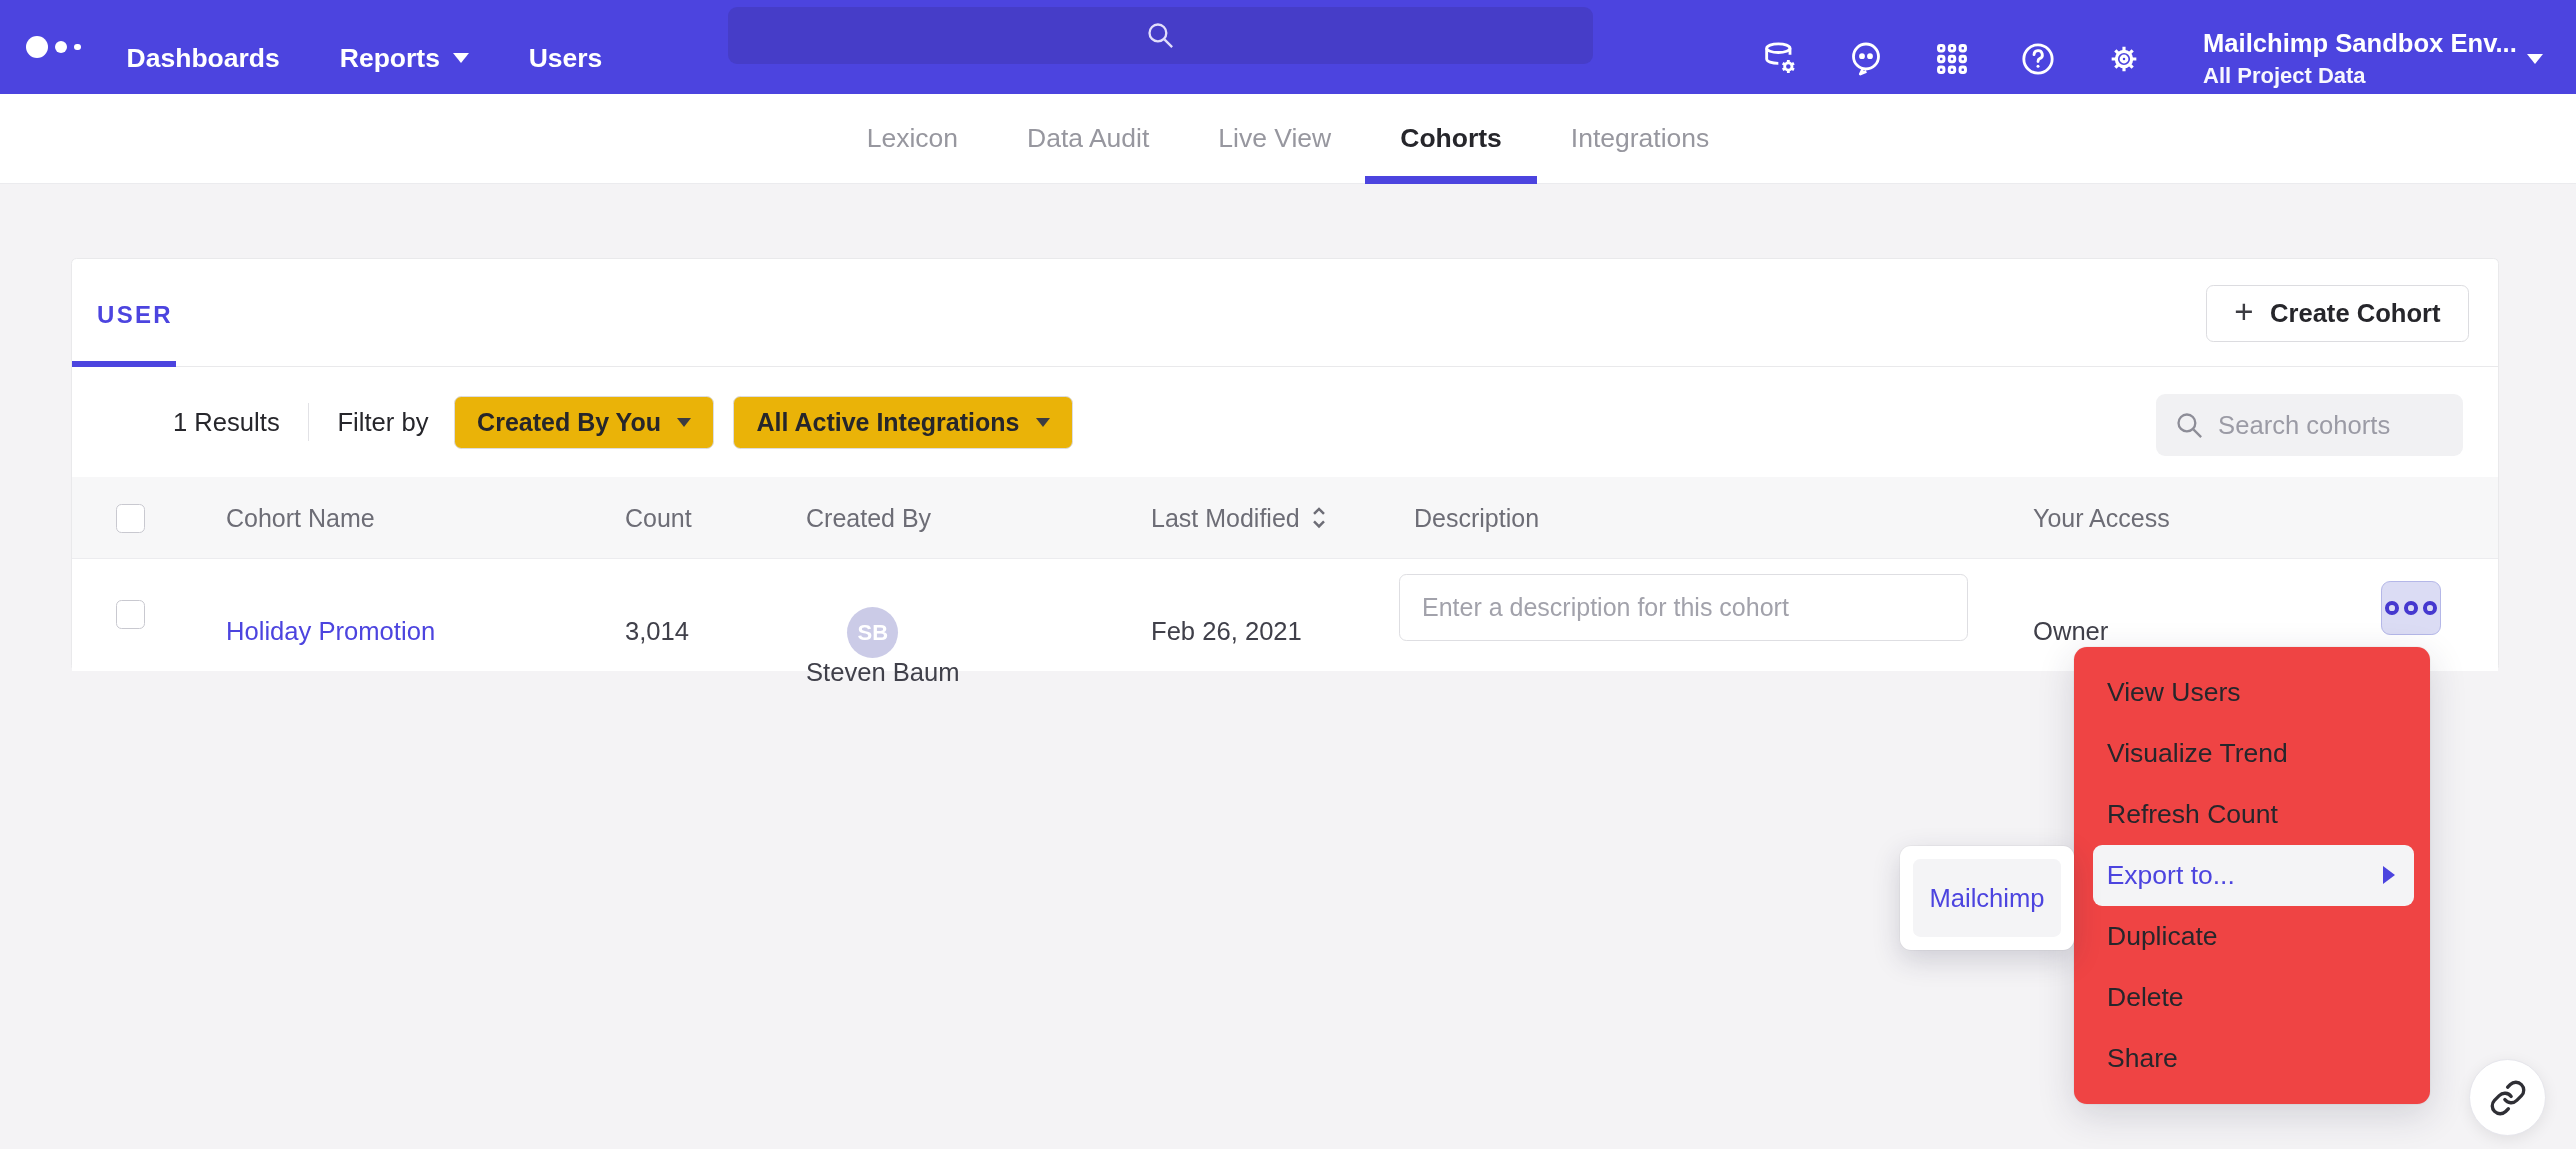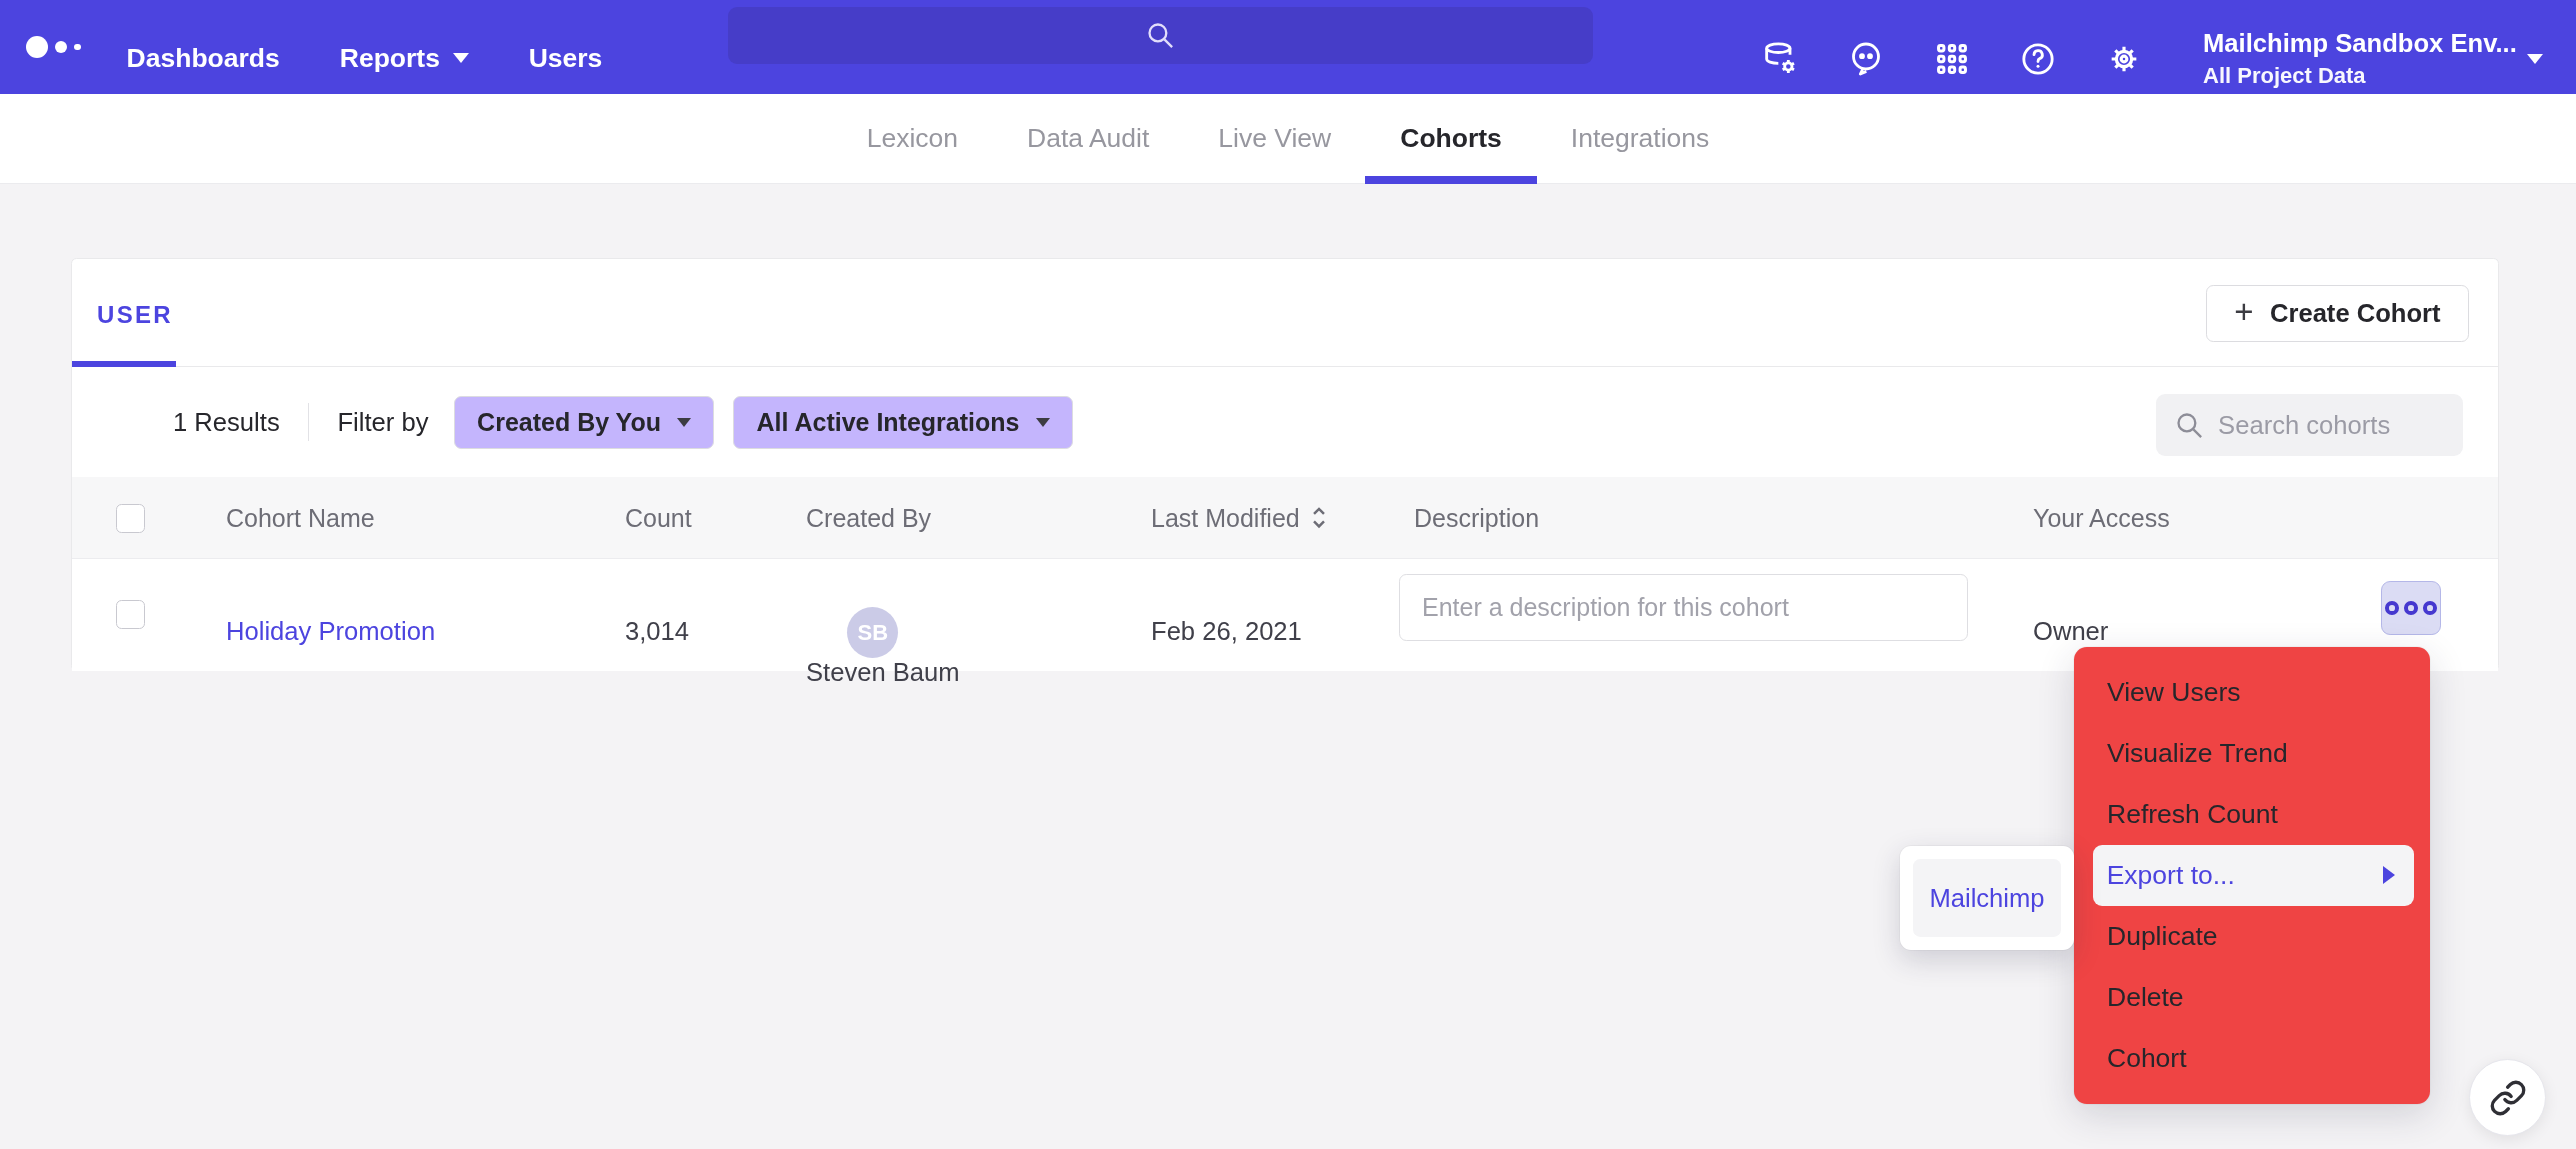--- a/index.html
+++ b/index.html
@@ -51,21 +51,21 @@
     position:absolute; right:29px; top:25.6px; height:57px; padding:0 27.4px;
     background:#fff; border:0.9px solid #dcdce0; border-radius:7.3px; display:flex; align-items:center; gap:16.5px;
     font-size:25.6px; font-weight:700; color:#26262b; cursor:pointer; font-family:inherit;
   }
   .plus { font-size:33px; font-weight:400; line-height:1; margin-top:-2.7px; color:#3c3c42; }
   .filters { position:absolute; left:0; top:108px; right:0; height:110px; display:flex; align-items:center; padding-left:101px; }
   .results { font-size:25.6px; color:#26262b; }
   .vdiv { width:1.8px; height:38px; background:#e2e2e6; margin:0 28px; }
   .filterby { font-size:25.6px; color:#26262b; margin-right:25.6px; }
   .drop-btn {
-    height:53px; padding:0 22px; background:#c4b5fd; border:0.9px solid #dcdce0; border-radius:7.3px;
+    height:53px; padding:0 22px; background:#eab308; border:0.9px solid #dcdce0; border-radius:7.3px;
     display:flex; align-items:center; gap:16.5px; font-size:25px; font-weight:700; color:#26262b;
     margin-right:19px; cursor:pointer; font-family:inherit;
   }
   .caret-d { width:0;height:0;border-left:7.3px solid transparent;border-right:7.3px solid transparent;border-top:9.1px solid #3c3c42; }
   .cohort-search {
     position:absolute; right:35px; top:135px; width:307px; height:62px; background:#f1f1f3;
     border-radius:9.1px; display:flex; align-items:center; padding:0 18.3px; gap:12.8px;
   }
   .cohort-search input { border:none; outline:none; background:transparent; font-size:25.6px; color:#26262b; width:219px; font-family:inherit; }
   .cohort-search input::placeholder { color:#9b9ba5; }
@@ -295,21 +295,21 @@
 <div class="menu">
   <div class="menu-item">View Users</div>
   <div class="menu-item">Visualize Trend</div>
   <div class="menu-item">Refresh Count</div>
   <div class="menu-item hl">
     <span>Export to...</span>
     <span class="sub-arrow"></span>
   </div>
   <div class="menu-item">Duplicate</div>
   <div class="menu-item">Delete</div>
-  <div class="menu-item">Cohort</div>
+  <div class="menu-item">Share</div>
 </div>
 
 <div class="submenu">
   <div class="submenu-item">Mailchimp</div>
 </div>
 
 <button class="fab">
   <svg width="38" height="38" viewBox="0 0 24 24" fill="none" stroke="#2f2f35" stroke-width="2.1" stroke-linecap="round" stroke-linejoin="round">
     <path d="M10 13a5 5 0 0 0 7.54.54l3-3a5 5 0 0 0-7.07-7.07l-1.72 1.71"></path>
     <path d="M14 11a5 5 0 0 0-7.54-.54l-3 3a5 5 0 0 0 7.07 7.07l1.71-1.71"></path>

